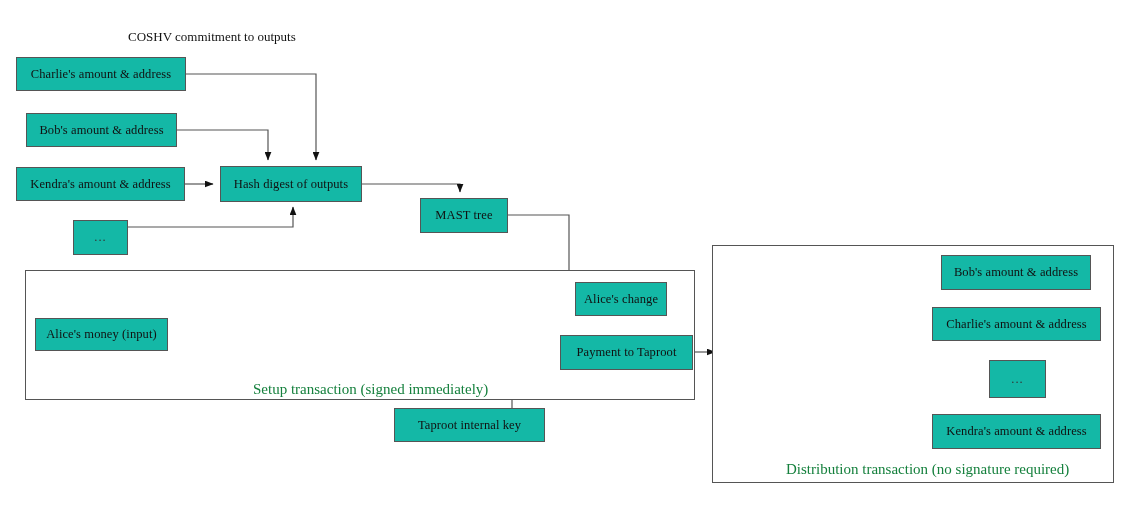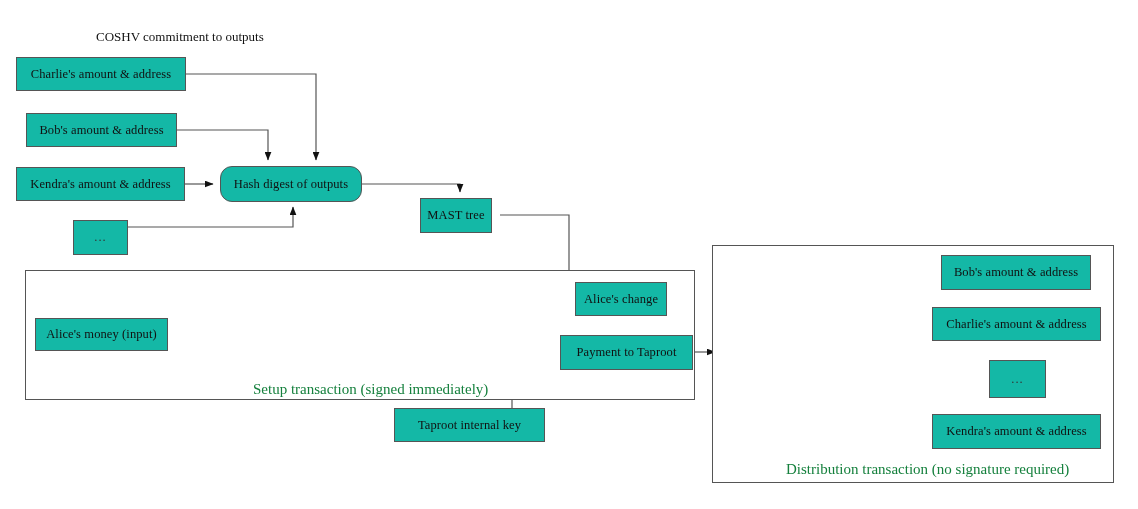--- a/index.html
+++ b/index.html
@@ -49,20 +49,21 @@
     color: #15803d;
     white-space: nowrap;
     z-index: 4;
   }
   .title-text {
     position: absolute;
     font-size: 13px;
     color: #111111;
     white-space: nowrap;
     z-index: 4;
+    margin-left: 32px;
   }
   .ellipsis-node {
     font-size: 12.5px;
     letter-spacing: 1px;
     color: #333333;
   }
 </style>
 </head>
 <body>
 
@@ -97,23 +98,23 @@
   <div class="title-text" style="left:96px; top:29px;">COSHV commitment to outputs</div>
 
   <div class="node" style="left:16px; top:57px; width:170px; height:34px;">Charlie's amount &amp; address</div>
 
   <div class="node" style="left:26px; top:113px; width:151px; height:34px;">Bob's amount &amp; address</div>
 
   <div class="node" style="left:16px; top:167px; width:169px; height:34px;">Kendra's amount &amp; address</div>
 
   <div class="node ellipsis-node" style="left:73px; top:220px; width:55px; height:35px;">...</div>
 
-  <div class="node" style="left:220px; top:166px; width:142px; height:36px;border-radius:12px;">Hash digest of outputs</div>
+  <div class="node" style="left:220px; top:166px; width:142px; height:36px;">Hash digest of outputs</div>
 
-  <div class="node" style="left:420px; top:198px; width:72px; height:35px;">MAST tree</div>
+  <div class="node" style="left:420px; top:198px; width:88px; height:35px;">MAST tree</div>
 
   <div class="container-box" style="left:25px; top:270px; width:670px; height:130px;"></div>
   <div class="caption" style="left:253px; top:381px;">Setup transaction (signed immediately)</div>
 
   <div class="node" style="left:35px; top:318px; width:133px; height:33px;">Alice's money (input)</div>
 
   <div class="node" style="left:575px; top:282px; width:92px; height:34px;">Alice's change</div>
 
   <div class="node" style="left:560px; top:335px; width:133px; height:35px;">Payment to Taproot</div>
 

